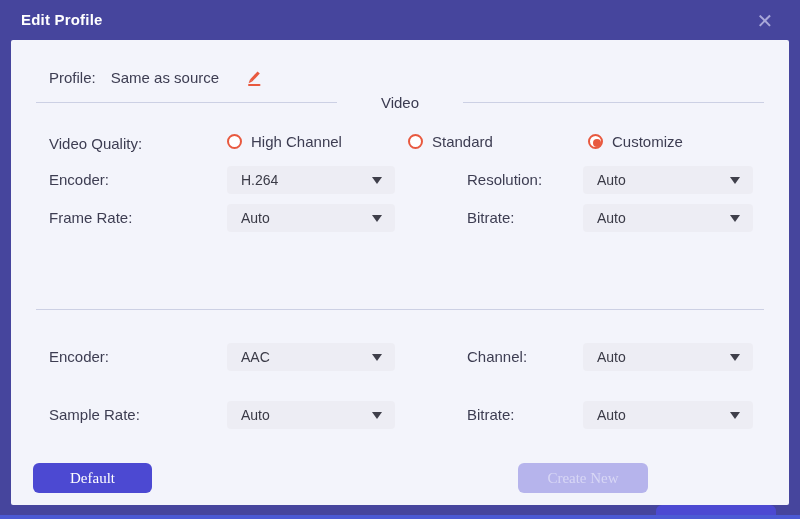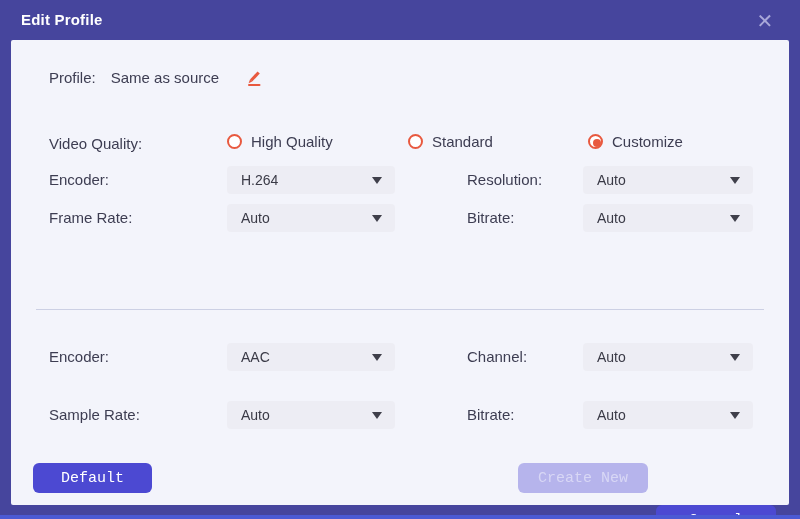--- a/index.html
+++ b/index.html
@@ -93,21 +93,21 @@
     border-top:7px solid #3f3f4a;
   }
   .row-venc { top:126px; }
   .row-vfr  { top:164px; }
   .row-aenc { top:303px; }
   .row-asr  { top:341px;margin-top:20px; }
 
   
   .btn {
     position:absolute; top:423px; height:30px; border:none; border-radius:6px;
-    font-family:Liberation Mono, monospace; font-size:15px; cursor:pointer;
+    font-family:Liberation Serif, serif; font-size:15px; cursor:pointer;
     display:flex; align-items:center; justify-content:center;
   }
   .btn.primary { background:#4c49d2; color:#ffffff; }
   .btn.default-btn { left:22px; width:119px; }
   .btn.create-btn { left:507px; width:130px; background:#b6b4ec; color:#d8d7f5; cursor:default; }
   .btn.cancel-btn { left:645px; width:120px;margin-top:42px; }
 </style>
 </head>
 <body>
 
@@ -125,26 +125,31 @@
       <span class="text">Same as source</span>
       <span class="edit-icon">
         <svg width="21" height="21" viewBox="0 0 21 21">
           <path d="M8 12.5 L15.5 4.5 L17.8 6.6 L10.2 14.5 Z" fill="#e8593f"></path>
           <path d="M6.6 16.2 L8 12.5 L10.2 14.5 Z" fill="#e8593f"></path>
           <rect x="6" y="17" width="12.5" height="2" rx="1" fill="#e8593f"></rect>
         </svg>
       </span>
     </div>
 
+    <div class="divider video">
+      <span class="line"></span>
+      <span class="sec-label">Video</span>
+      <span class="line"></span>
+    </div>
 
     <div class="quality-row">
       <span class="row-label text">Video Quality:</span>
       <span class="radio-opt pos0">
         <span class="radio"></span>
-        <span class="opt-label">High Quality</span>
+        <span class="opt-label">High Channel</span>
       </span>
       <span class="radio-opt pos1">
         <span class="radio"></span>
         <span class="opt-label">Standard</span>
       </span>
       <span class="radio-opt pos2 selected">
         <span class="radio"></span>
         <span class="opt-label">Customize</span>
       </span>
     </div>

